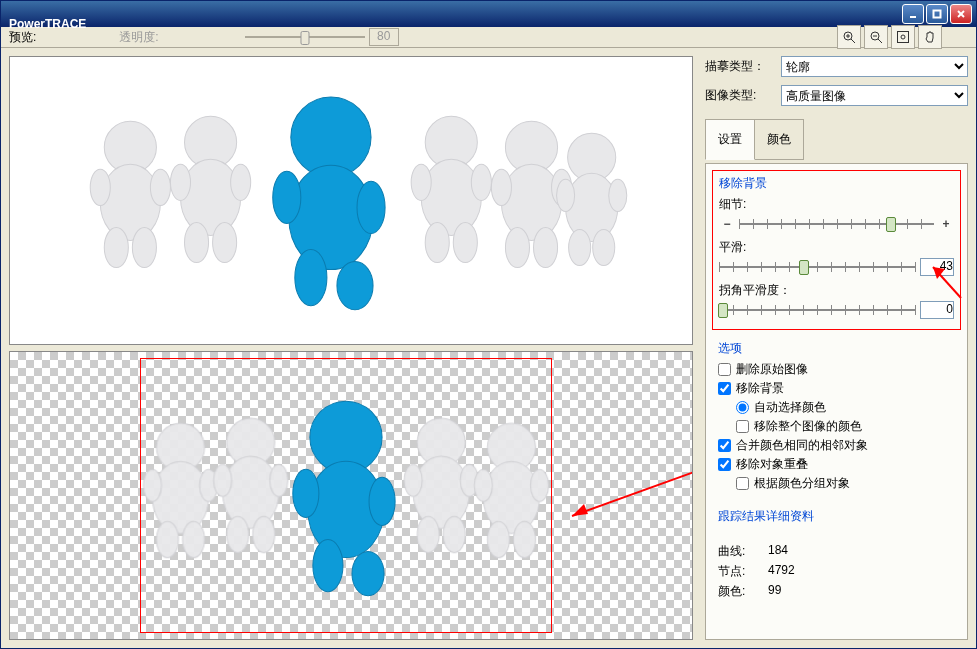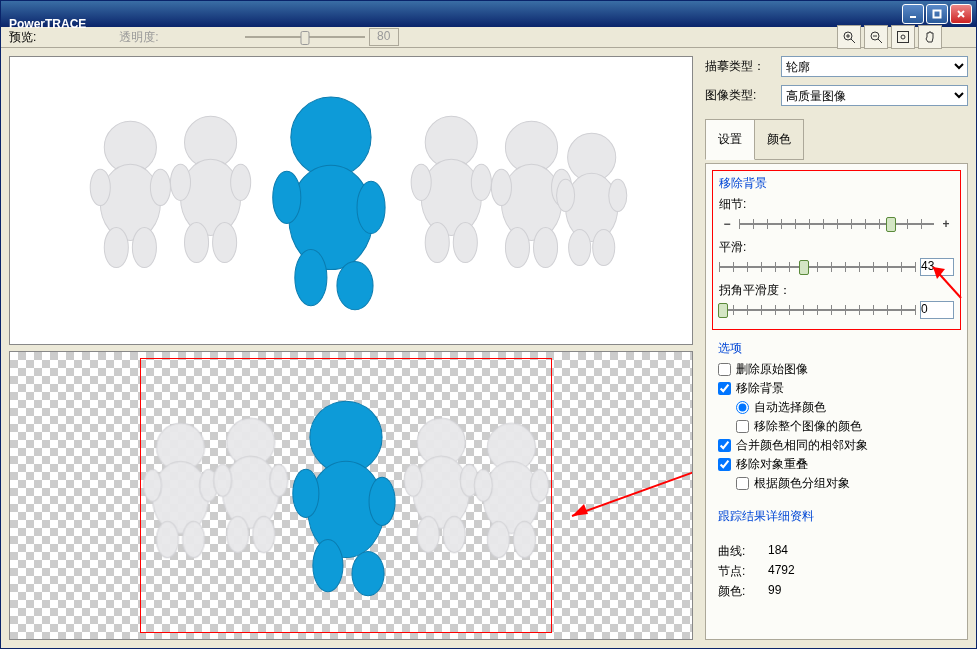--- a/index.html
+++ b/index.html
@@ -37,21 +37,21 @@
   .tab.active { background: #fcfcf8; border-bottom: 1px solid #fcfcf8; z-index: 2; }
   .tab + .tab { margin-left: -1px; }
   .tabpanel { border: 1px solid #aca899; background: #fcfcf8; padding: 6px; flex: 1; display: flex; flex-direction: column; gap: 6px; }
   .group { padding: 4px 6px; }
   .group.redbox { border: 1px solid red; }
   .group-title { color: #0046d5; margin-bottom: 4px; }
   .slider-row { display: flex; align-items: center; gap: 4px; margin: 2px 0 6px 0; }
   .slider-row .big-slider { flex: 1; height: 18px; position: relative; background-image: repeating-linear-gradient(to right, #888 0 1px, transparent 1px 14px); background-position: 0 4px; background-size: 14px 10px; background-repeat: repeat-x; }
   .slider-row .big-slider .track { position: absolute; top: 8px; left: 0; right: 0; height: 2px; background: #888; }
   .slider-row .big-slider .thumb { position: absolute; top: 2px; width: 10px; height: 15px; background: #d4e6c4; border: 1px solid #5a8a3a; border-radius: 2px; transform: translateX(-50%); }
-  .slider-row .val { width: 34px; height: 18px; border: 1px solid #7f9db9; background: #fff; text-align: left; }
+  .slider-row .val { width: 34px; height: 18px; border: 1px solid #7f9db9; background: #fff; text-align: right; }
   .pmbtn { width: 16px; height: 14px; font-weight: bold; display: flex; align-items: center; justify-content: center; color: #444; }
   .chk-row { display: flex; align-items: center; gap: 5px; margin: 2px 0; }
   .chk-row input[type=checkbox], .chk-row input[type=radio] { width: 13px; height: 13px; }
   .chk-row.indent { margin-left: 18px; }
   .chk-row.indent2 { margin-left: 18px; }
   .swatch { width: 26px; height: 16px; border: 1px solid #888; background: #fff; margin-left: 6px; }
   .eyedrop { width: 18px; height: 18px; margin-left: 4px; display: flex; align-items: center; justify-content: center; }
   .stats-table { display: grid; grid-template-columns: 50px 1fr; row-gap: 3px; margin-top: 18px; }
   .arrow { pointer-events: none; }
 </style>

